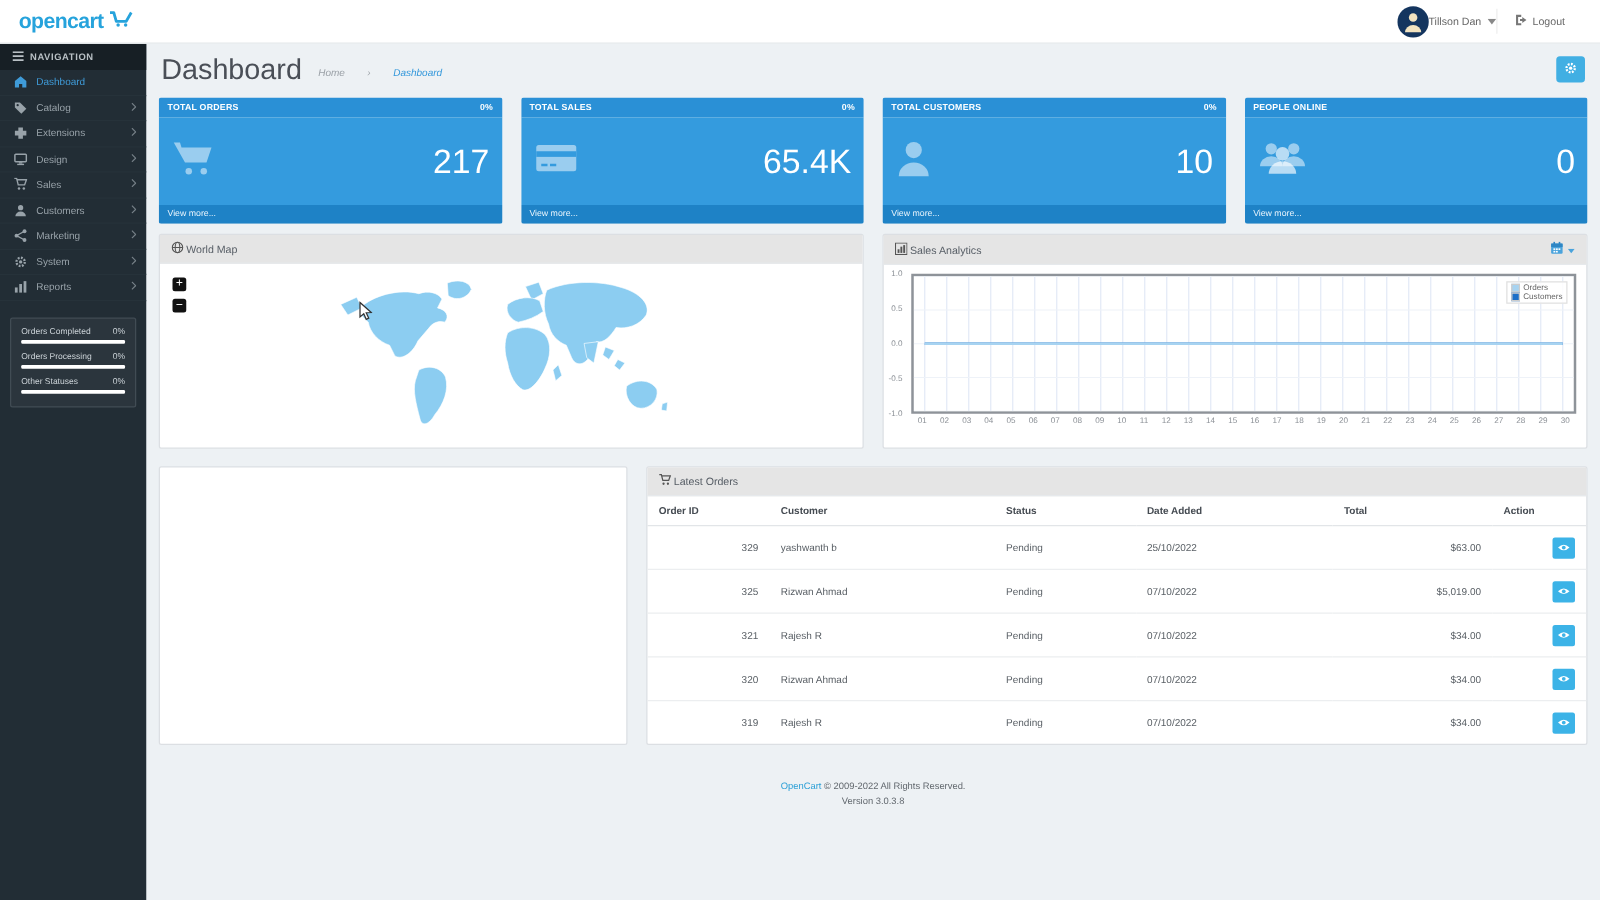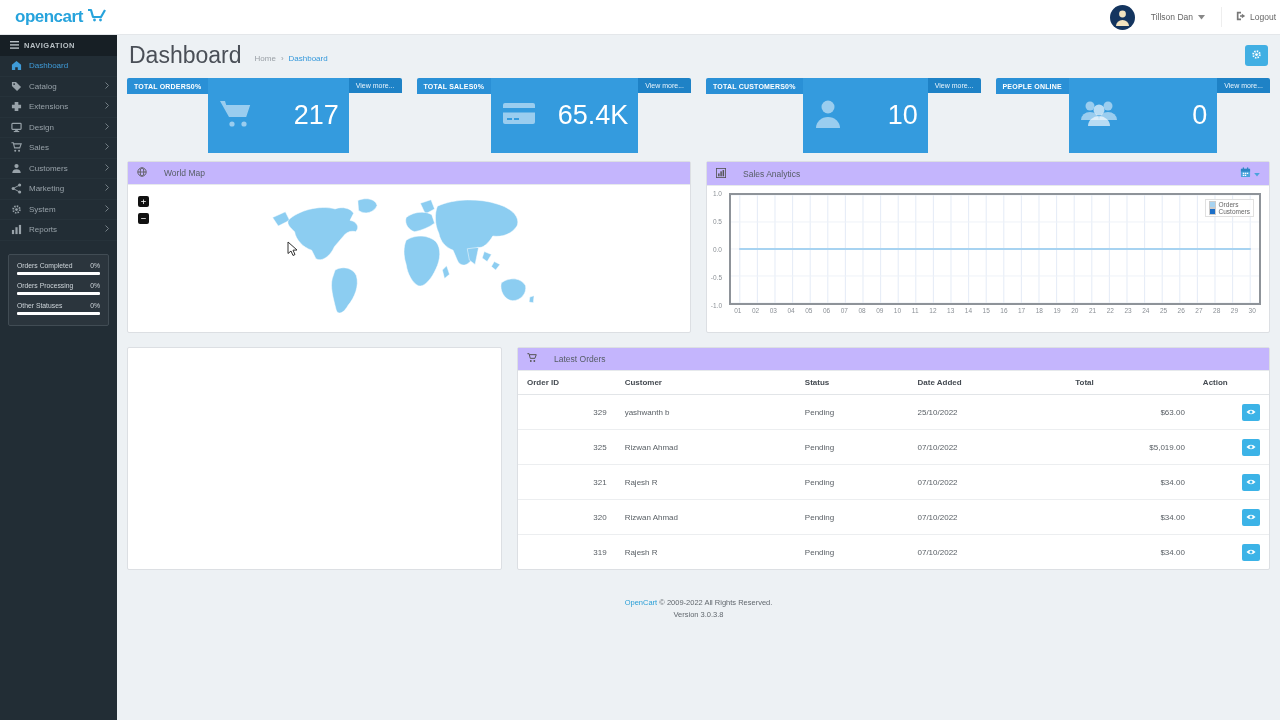--- a/index.html
+++ b/index.html
@@ -4,21 +4,21 @@
 <style>
   * { box-sizing: border-box; margin: 0; padding: 0; }
   html,body { width:1280px; height:720px; overflow:hidden;
     font-family:"Liberation Sans","DejaVu Sans",sans-serif; background:#edf1f4; }
 
   
   .topbar { position:absolute; left:0; top:0; width:1280px; height:35px; background:#fff;
     border-bottom:1px solid #e4e7ea; display:flex; align-items:center; z-index:30; }
   .logo { display:flex; align-items:center; padding-left:15px; gap:4px; }
   .logo-text { font-size:17px; font-weight:bold; color:#26a3dc; letter-spacing:-0.5px; }
-  .topbar-right { margin-left:auto; display:flex; align-items:center; gap:16px; padding-right:4px; }
+  .topbar-right { margin-left:auto; display:flex; align-items:center; padding-right:28px; }
   .avatar { width:25px; height:25px; border-radius:50%; background:#14355f; display:flex;
     align-items:center; justify-content:center; overflow:hidden; }
   .user-btn { display:flex; align-items:center; gap:5px; font-size:8.5px; color:#666; cursor:pointer; }
   .logout-btn { display:flex; align-items:center; gap:4px; font-size:8.5px; color:#666;
     border-left:1px solid #eee; padding-left:14px; height:20px; cursor:pointer; }
 
   
   .sidebar { position:absolute; left:0; top:35px; bottom:0; width:117px; background:#222d35; }
   .nav-head { height:21px; background:#171f25; color:#b9c0c5; font-size:7.5px; font-weight:bold;
     letter-spacing:0.5px; display:flex; align-items:center; gap:5px; padding:0 10px; }
@@ -29,43 +29,43 @@
   .nav-item .chev { margin-left:auto; opacity:.7; }
   .side-stats { margin:13px 8px 0; background:#2b353d; border:1px solid #414c54;
     border-radius:2px; padding:7px 8px 3px; }
   .stat-row { display:flex; justify-content:space-between; color:#cdd4d9; font-size:6.8px; }
   .stat-bar { height:3px; background:#fff; border-radius:1px; margin:3px 0 7px; }
 
   
   .content { position:absolute; left:117px; top:35px; right:0; bottom:0; padding:0 10px; }
   .page-head { display:flex; align-items:center; padding:7px 2px 6px; }
   .page-title { font-size:23px; font-weight:300; color:#4a4f57; }
-  .breadcrumb { display:flex; align-items:flex-start; gap:5px; margin-left:13px; font-size:8px; margin-top:6px; }
+  .breadcrumb { display:flex; align-items:flex-start; gap:18px; margin-left:13px; font-size:8px; margin-top:6px;font-style:italic; }
   .crumb-home { color:#9aa0a6; }
   .crumb-sep { color:#9aa0a6; }
   .crumb-cur { color:#3498db; }
   .gear-btn { margin-left:auto; width:23px; height:21px; background:#41afe3; border:none;
     border-radius:3px; display:flex; align-items:center; justify-content:center; cursor:pointer; }
 
   
   .tiles { display:flex; gap:15px; margin-top:3px; }
-  .tile { flex:1; height:75px; border-radius:2px; overflow:hidden; display:flex; flex-direction:row; }
+  .tile { flex:1; height:101px; border-radius:2px; overflow:hidden; display:flex; flex-direction:column; }
   .tile-head { height:16px; background:#2a90d6; color:#fff; display:flex; align-items:center;
     justify-content:space-between; padding:0 7px; font-size:7px; font-weight:bold; letter-spacing:.2px; }
   .tile-body { flex:1; background:#349bde; display:flex; align-items:center; padding:0 10px; }
   .tile-value { margin-left:auto; color:#fff; font-size:27px; }
   .tile-foot { height:15px; background:#1e82c6; color:#e8f4fc; display:flex; align-items:center;
     padding:0 7px; font-size:7px; cursor:pointer; }
 
   
   .row2 { display:flex; gap:15px; margin-top:8px; }
   .row3 { display:flex; gap:15px; margin-top:14px; }
   .panel { background:#fff; border:1px solid #dcdfe3; border-radius:2px; }
-  .panel-head { padding:5px 9px; border-bottom:1px solid #e6e9ec; background:#c4b5fd;
-    display:flex; align-items:center; gap:17px; font-size:8.5px; color:#565d65; }
+  .panel-head { padding:5px 9px; border-bottom:1px solid #e6e9ec; background:#e5e5e5;
+    display:flex; align-items:center; gap:2px; font-size:8.5px; color:#565d65; }
   .panel-head .ph-right { margin-left:auto; display:flex; align-items:center; gap:3px; cursor:pointer; }
 
   .map-panel { flex:1; }
   .map-body { position:relative; height:146px; }
   .map-zoom { position:absolute; left:10px; top:11px; display:flex; flex-direction:column; gap:6px; }
   .zoom-btn { width:11px; height:11px; background:#111; color:#fff; border:none; border-radius:2px;
     font-size:9px; line-height:9px; display:flex; align-items:center; justify-content:center;
     cursor:pointer; padding:0; font-family:"DejaVu Sans Mono",monospace; }
   .map-svg { position:absolute; left:50%; top:50%; transform:translate(-50%,-50%); }
 

